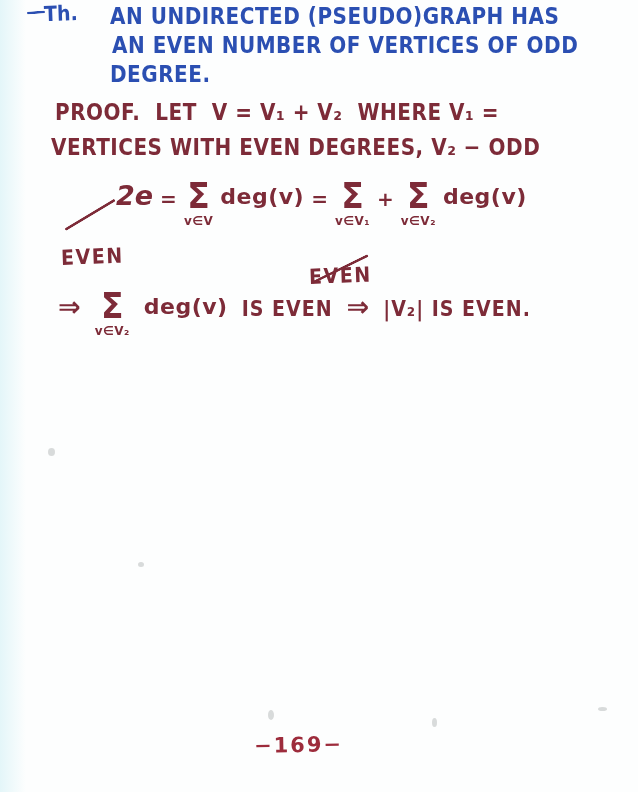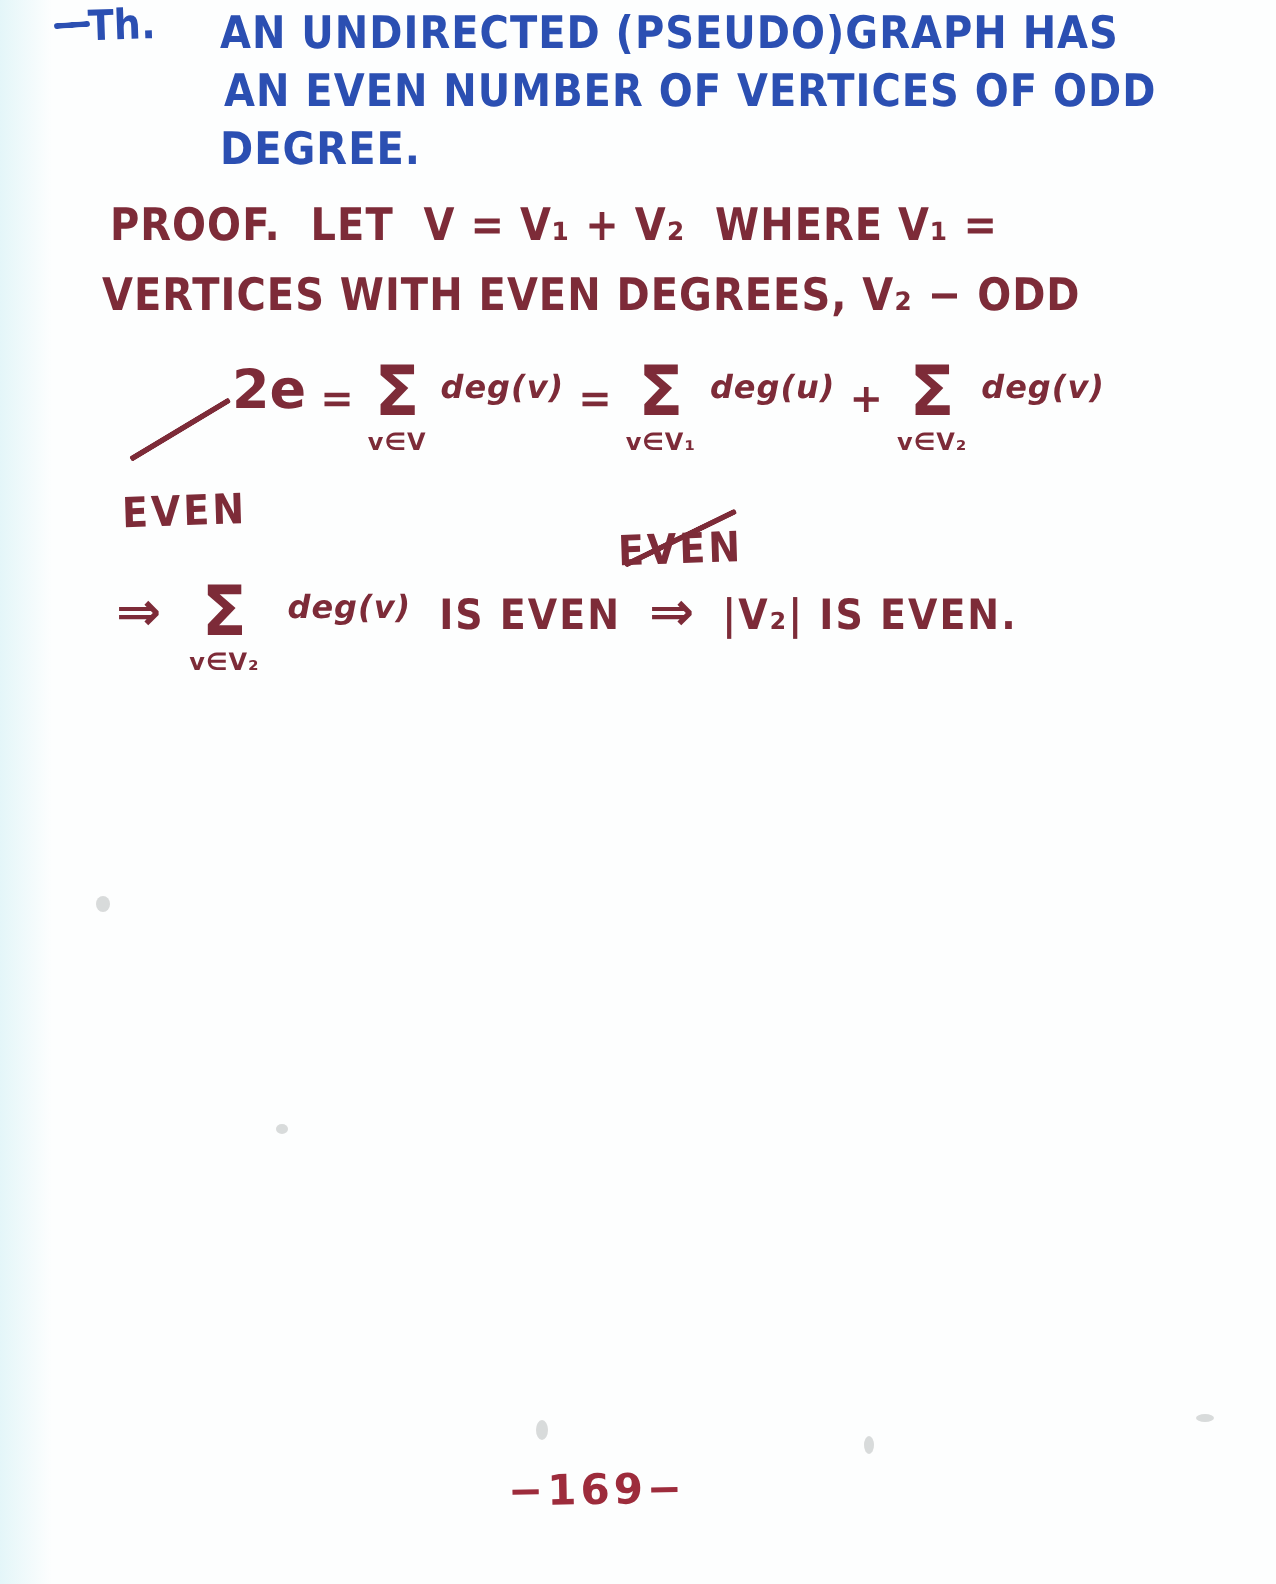--- a/index.html
+++ b/index.html
@@ -25,23 +25,23 @@
     position:absolute; border-top:3px solid #2b4fb2; border-radius:2px;
   }
   .eq-row, .concl-row {
     position:absolute; display:flex; align-items:flex-start;
   }
   .eq-row { left:116px; top:179px; gap:7px; }
   .concl-row { left:58px; top:289px; gap:14px; }
   .sum { display:flex; flex-direction:column; align-items:center; line-height:1; }
   .sum .sym { font-size:33px; transform:scaleY(1.05); }
   .sum .sub { font-size:12px; margin-top:3px; letter-spacing:0.5px; }
-  .lhs { font-size:27px; margin-top:1px; }
+  .lhs { font-size:27px; margin-top:1px; font-style:italic; }
   .op  { font-size:20px; margin-top:8px; }
-  .term { font-size:16px; font-style:italic; margin-top:5px; letter-spacing:0.5px; }
+  .term { font-size:22px; margin-top:5px; letter-spacing:0.5px; }
   .arrow { font-size:27px; margin-top:2px; }
   .small-caps { font-size:19px; letter-spacing:1px; margin-top:8px; transform:scaleY(1.1); }
   .even-label {
     position:absolute; font-size:19px; letter-spacing:1.5px; color:#7d2b38;
     transform:scaleY(1.1) rotate(-2deg);
   }
   .slash {
     position:absolute; border-top:3px solid #7d2b38; border-radius:2px;
   }
   .page-num {
@@ -74,21 +74,20 @@
     <span class="sum">
       <span class="sym">Σ</span>
       <span class="sub">v∈V</span>
     </span>
     <span class="term">deg(v)</span>
     <span class="op">=</span>
     <span class="sum">
       <span class="sym">Σ</span>
       <span class="sub">v∈V₁</span>
     </span>
-    <span class="term">deg(u)</span>
     <span class="op">+</span>
     <span class="sum">
       <span class="sym">Σ</span>
       <span class="sub">v∈V₂</span>
     </span>
     <span class="term">deg(v)</span>
   </div>
 
   <div class="slash" style="left:66px; top:228px; width:58px; transform:rotate(-31deg); transform-origin:left bottom;"></div>
   <div class="even-label" style="left:61px; top:245px;">EVEN</div>

